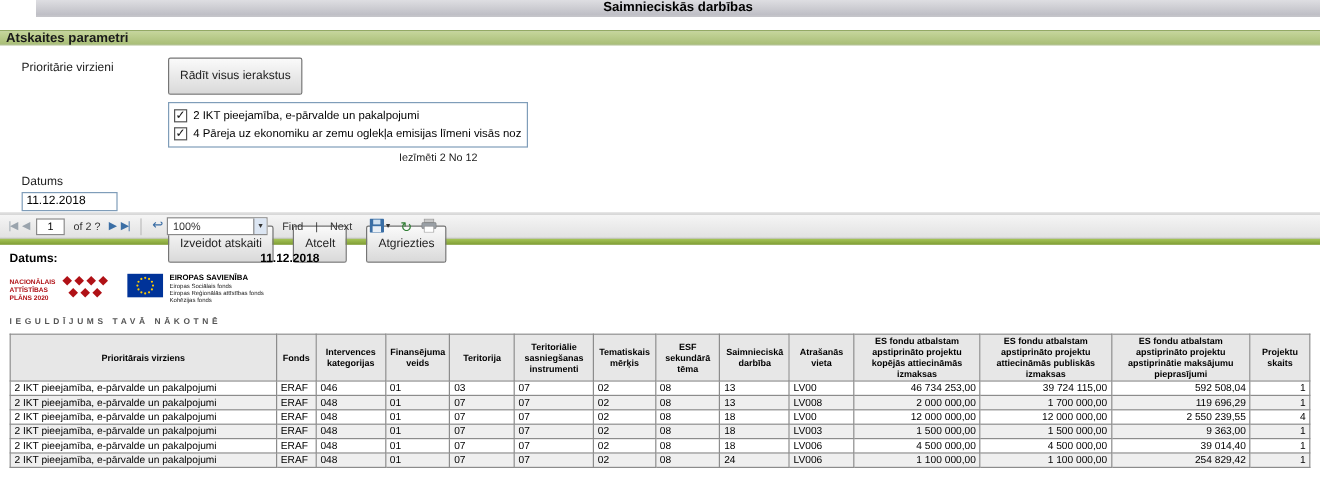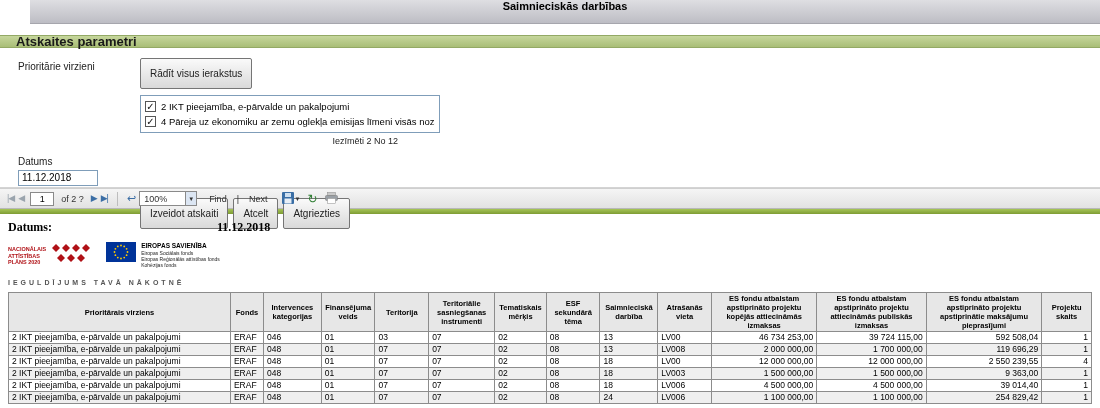--- a/index.html
+++ b/index.html
@@ -1,63 +1,63 @@
 <!DOCTYPE html>
 <html><head>
 <meta charset="utf-8">
 <style>
   * { box-sizing: border-box; margin: 0; padding: 0; }
   html, body { width: 1100px; height: 408px; overflow: hidden; }
   body { font-family: "Liberation Sans", sans-serif; background: #fff; color: #000; position: relative; }
 
-  .titlebar { height: 24px; background: linear-gradient(#dedee2, #bdbdc4); border-bottom: 1px solid #a6a6ad;
+  .titlebar { height: 14px; background: linear-gradient(#dedee2, #bdbdc4); border-bottom: 1px solid #a6a6ad;
               text-align: center; font-size: 11px; font-weight: bold; line-height: 13px; margin-left: 30px; }
   .subbar { height: 11px; background: #ffffff; }
   .section-bar { height: 13px; background: linear-gradient(#c6d69c, #a9be77); border-top: 1px solid #93a965;
-                 border-bottom: 1px solid #93a965; font-size: 13px; font-weight: bold; color: #1a1a1a;
-                 padding-left: 16px; line-height: 12px; }
+                 border-bottom: 1px solid #93a965; font-size: 11px; font-weight: bold; color: #1a1a1a;
+                 padding-left: 5px; line-height: 12px; }
 
   .form-area { height: 140px; border-bottom: 1px solid #d4d4d4; padding: 10px 0 0 18px; background: #fff; }
   .form-row { display: flex; align-items: flex-start; }
   .form-label { width: 122px; font-size: 10px; color: #222; padding-top: 3px; }
   .btn { font-family: inherit; font-size: 10px; color: #222; padding: 9px 9px;
          background: linear-gradient(#fafafa, #d9d9d9); border: 1px solid #757575; border-radius: 2px; cursor: pointer; }
   .listbox { width: 300px; border: 1px solid #7f9db9; background: #fff; margin-top: 6px; padding: 3px 4px; }
   .opt { display: flex; align-items: center; gap: 5px; line-height: 15px; white-space: nowrap; overflow: hidden;
          font-size: 9.5px; }
   .cb { width: 11px; height: 11px; border: 1px solid #555; background: #fff; font-size: 10px; line-height: 10px;
         text-align: center; display: inline-block; color: #111; flex: 0 0 auto; }
   .sel-summary { width: 300px; text-align: right; padding-right: 42px; font-size: 9px; color: #222; margin-top: 3px; }
   .date-input { width: 80px; height: 16px; border: 1px solid #7f9db9; font-family: inherit; font-size: 10px;
                 padding: 1px 3px; margin-top: 2px; }
-  .btns { display: flex; gap: 5px; margin-top: 12px; }
+  .btns { display: flex; gap: 16px; margin-top: 12px; }
 
   .rv-toolbar { height: 21px; background: linear-gradient(#f5f5f5, #e2e2e2); border-top: 1px solid #cfcfcf;
                 border-bottom: 1px solid #b8b8b8; display: flex; align-items: center; padding: 0 7px; gap: 4px;
                 font-size: 9px; color: #333; }
   .navbtn { color: #3b6ea5; font-size: 9px; cursor: pointer; line-height: 1; letter-spacing: -1px; }
   .navbtn.disabled { color: #9aa4ad; }
   .page-input { width: 24px; height: 14px; border: 1px solid #8a8a8a; font-family: inherit; font-size: 9px;
                 text-align: center; margin: 0 2px; }
   .of-text { margin: 0 3px 0 1px; }
   .tsep { width: 1px; height: 14px; background: #bdbdbd; margin: 0 5px; }
-  .zoom { background: #fff; border: 1px solid #8a8a8a; height: 15px; width: 58px; display: inline-flex;
+  .zoom { background: #fff; border: 1px solid #8a8a8a; height: 15px; width: 84px; display: inline-flex;
           align-items: center; justify-content: space-between; padding-left: 4px; cursor: pointer; }
   .zoom .dd { background: #dce6f3; border-left: 1px solid #8a8a8a; height: 100%; font-size: 6px; color: #333;
               display: flex; align-items: center; padding: 0 2px; }
   .findnext { margin-left: 8px; display: inline-flex; gap: 10px; }
   .link { color: #333; cursor: pointer; }
   .tool-icons { display: inline-flex; align-items: center; gap: 7px; margin-left: 10px; }
   .caret { font-size: 6px; color: #333; margin-left: 1px; }
   .refresh-glyph { color: #2e7d32; font-size: 12px; line-height: 1; cursor: pointer; }
 
   .green-line { height: 5px; background: linear-gradient(#a6c558, #7e9c33); }
 
   .report { padding: 0 8px; background: #fff; }
-  .rep-date { margin-top: 6px; font-size: 12px; font-weight: bold; font-family: Liberation Serif, serif; }
+  .rep-date { margin-top: 6px; font-size: 10px; font-weight: bold; }
   .rep-date .lab { display: inline-block; width: 206px; }
   .logos { margin-top: 7px; height: 32px; display: flex; align-items: flex-start; gap: 16px; }
   .nap { display: flex; gap: 4px; align-items: center; }
   .nap-text { color: #b01116; font-size: 5.5px; font-weight: bold; line-height: 6.5px; }
   .eu { display: flex; gap: 5px; align-items: flex-start; }
   .eu-text-title { font-size: 6.5px; font-weight: bold; line-height: 8px; }
   .eu-text-line { font-size: 5px; color: #222; line-height: 6px; }
   .motto { margin-top: 5px; font-size: 7px; letter-spacing: 3px; color: #555; font-weight: bold; }
   .rep-title { margin-top: 6px; font-size: 12px; font-weight: bold; }
 

